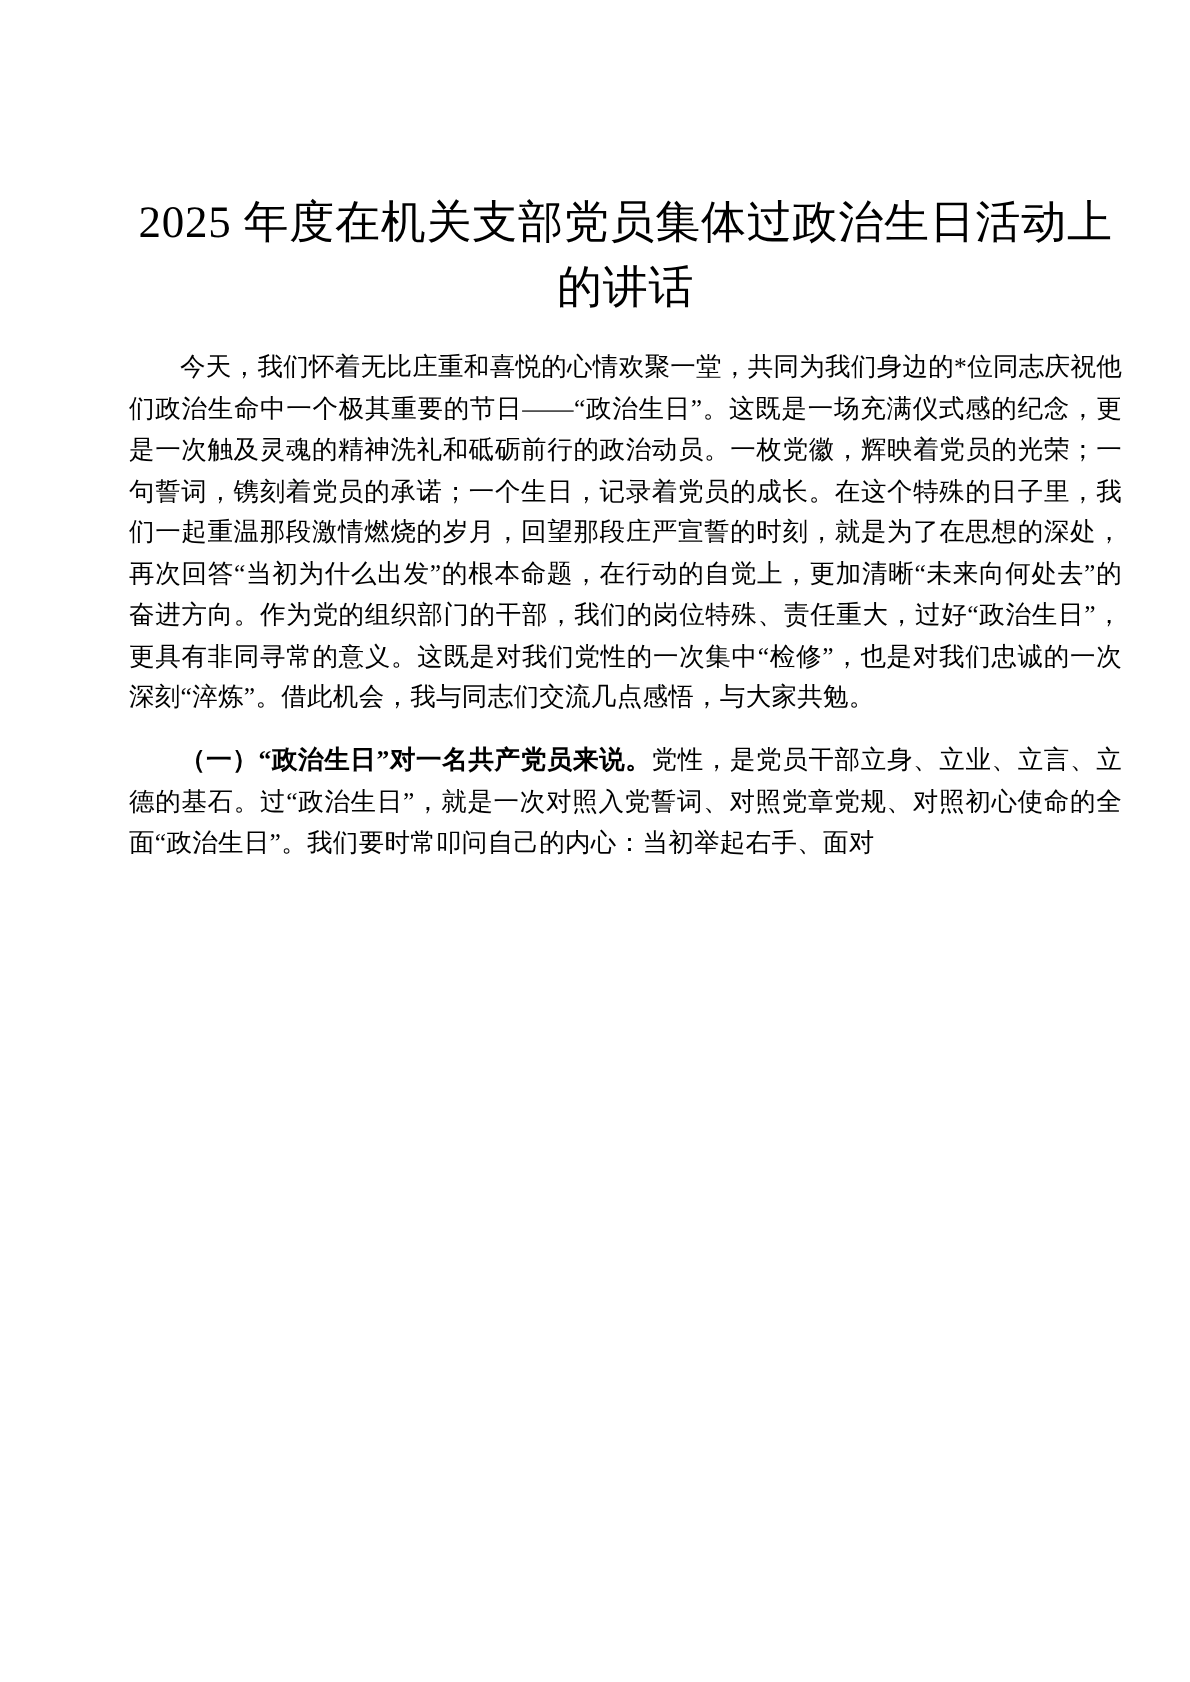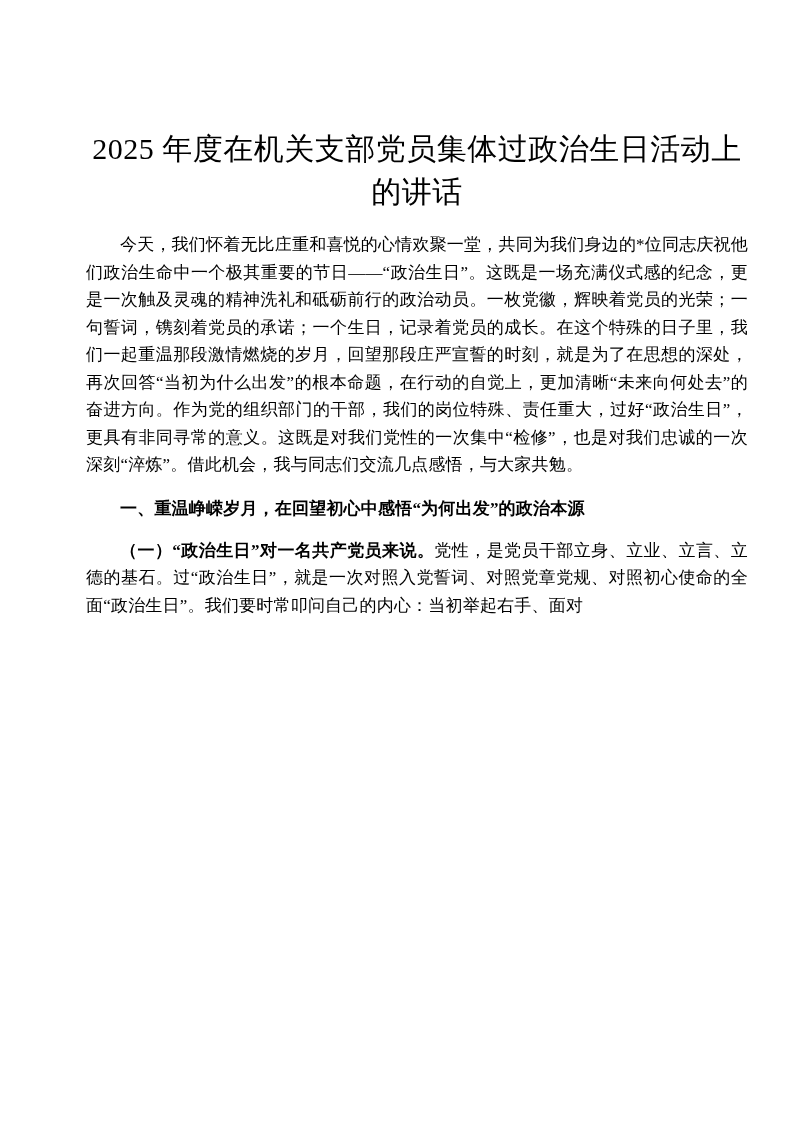--- a/index.html
+++ b/index.html
@@ -56,18 +56,17 @@
 </style>
 </head>
 <body>
 
 <div class="page">
 
   <h1 class="doc-title">2025 年度在机关支部党员集体过政治生日活动上的讲话</h1>
 
   <p class="para">今天，我们怀着无比庄重和喜悦的心情欢聚一堂，共同为我们身边的*位同志庆祝他们政治生命中一个极其重要的节日——“政治生日”。这既是一场充满仪式感的纪念，更是一次触及灵魂的精神洗礼和砥砺前行的政治动员。一枚党徽，辉映着党员的光荣；一句誓词，镌刻着党员的承诺；一个生日，记录着党员的成长。在这个特殊的日子里，我们一起重温那段激情燃烧的岁月，回望那段庄严宣誓的时刻，就是为了在思想的深处，再次回答“当初为什么出发”的根本命题，在行动的自觉上，更加清晰“未来向何处去”的奋进方向。作为党的组织部门的干部，我们的岗位特殊、责任重大，过好“政治生日”，更具有非同寻常的意义。这既是对我们党性的一次集中“检修”，也是对我们忠诚的一次深刻“淬炼”。借此机会，我与同志们交流几点感悟，与大家共勉。</p>
 
-  <p class="para heading section-head">一、重温峥嵘岁月，在回望初心中感悟“为何出发”的政治本源</p>
 
 
   <p class="para spaced"><span class="lead-bold">（一）“政治生日”对一名共产党员来说。</span><span>党性，是党员干部立身、立业、立言、立德的基石。过“政治生日”，就是一次对照入党誓词、对照党章党规、对照初心使命的全面“政治生日”。我们要时常叩问自己的内心：当初举起右手、面对</span></p>
 
 </div>
 
 </body></html>

